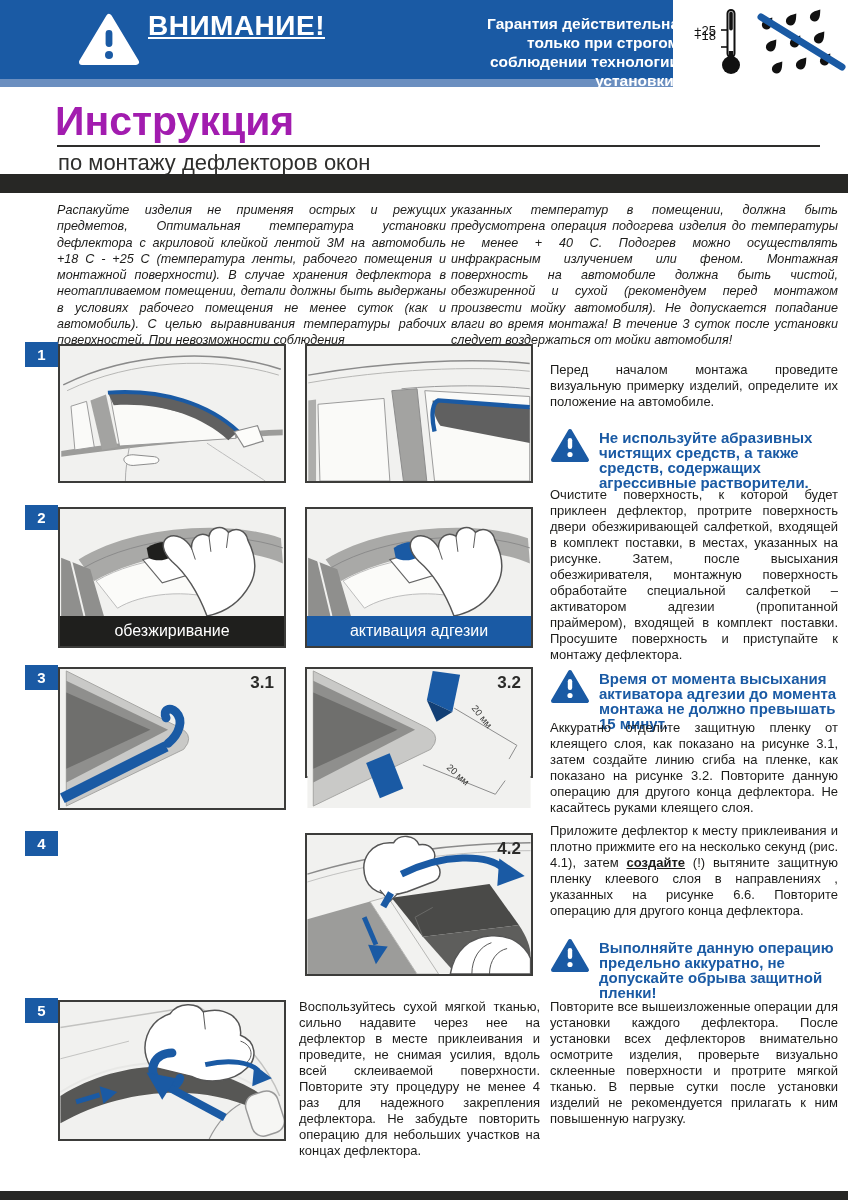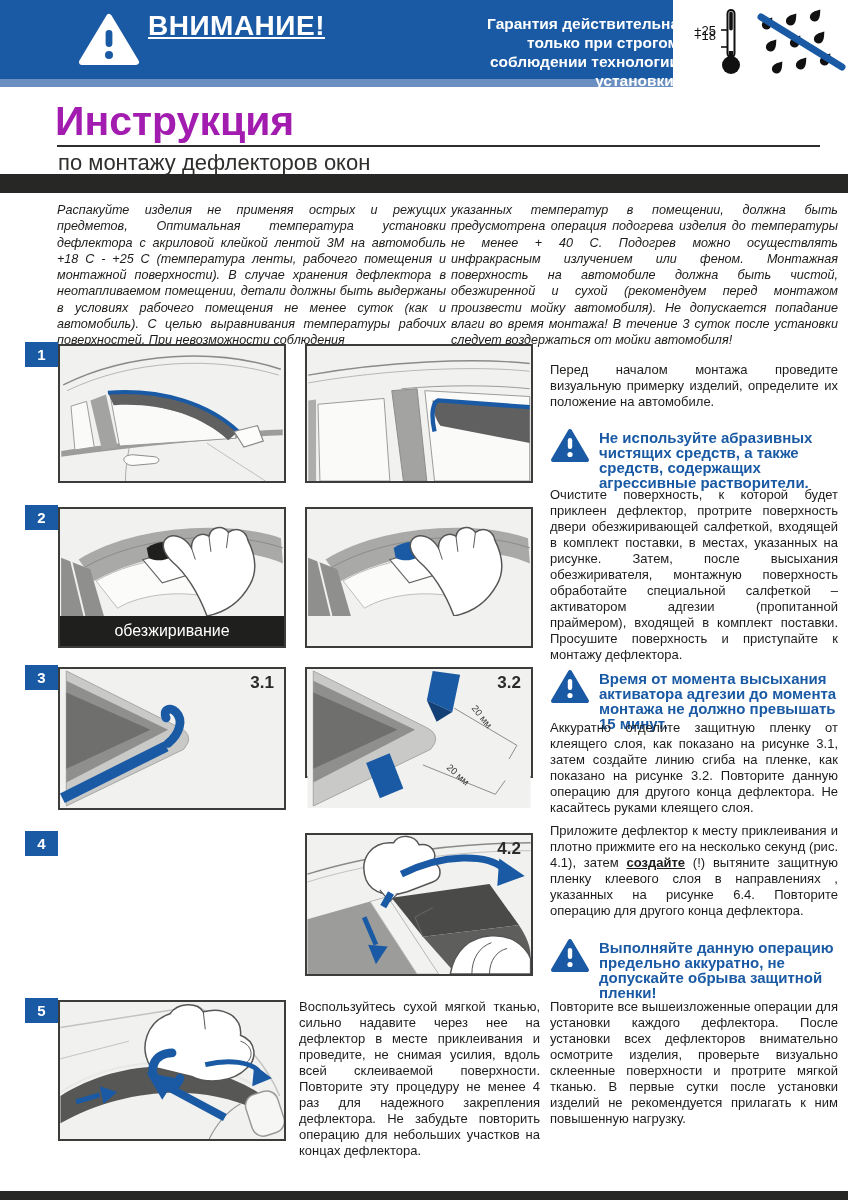--- a/index.html
+++ b/index.html
@@ -147,20 +147,21 @@
       <path d="M18,52 C70,18 170,10 226,30 L228,56 C180,34 90,42 34,74 Z" fill="#a9a9a7"></path>
       <path d="M24,60 C80,28 170,20 228,40" stroke="#8a8a8a" stroke-width="1" fill="none"></path>
       <path d="M0,50 L30,62 L44,110 L0,110 Z" fill="#8f8f8d"></path>
       <path d="M10,52 L24,110" stroke="#f1f1ef" stroke-width="2"></path>
       <path d="M36,74 C80,48 150,42 196,58 L170,96 C130,80 80,88 58,102 Z" fill="#fbfbf9" stroke="#bbb" stroke-width="1"></path>
       <path d="M84,52 L128,40 L150,62 L104,76 Z" fill="#fff" stroke="#666" stroke-width="1.2"></path>
       <path d="M88,40 C100,32 114,32 122,40 C116,52 100,56 90,50 Z" fill="#1a5aa4"></path>
       <path d="M150,110 C140,84 128,66 114,54 C104,44 102,34 110,29 C118,25 128,30 134,40 C134,28 144,23 152,28 C154,18 166,16 172,24 C180,18 190,22 192,32 C200,48 202,64 194,78 C184,96 170,106 150,110 Z" fill="#fff" stroke="#555" stroke-width="1.5"></path>
       <path d="M134,40 L138,52 M152,28 L154,44 M172,24 L170,40" stroke="#555" stroke-width="1" fill="none"></path>
     </svg>
+    <div class="caption" style="background:#1a5aa4">активация адгезии</div>
   </div>
 
   <div class="abs jtext" style="left:550px;top:487px;width:288px">Очистите поверхность, к которой будет приклеен дефлектор, протрите поверхность двери обезжиривающей салфеткой, входящей в комплект поставки, в местах, указанных на рисунке. Затем, после высыхания обезжиривателя, монтажную поверхность обработайте специальной салфеткой – активатором адгезии (пропитанной праймером), входящей в комплект поставки. Просушите поверхность и приступайте к монтажу дефлектора.</div>
 
   <div class="badge" style="left:25px;top:665px">3</div>
 
   <div class="img-box" style="left:58px;top:667px;width:228px;height:143px">
     <svg width="224" height="139" viewBox="0 0 228 142">
       <rect width="228" height="142" fill="#f1f1ef"></rect>
       <path d="M6,2 L122,60 Q134,66 130,76 L126,82 L6,140 Z" fill="#c9c9c7" stroke="#a5a5a3" stroke-width="1"></path>
@@ -221,21 +222,21 @@
       <path d="M58,84 L70,112" stroke="#1a5aa4" stroke-width="5"></path>
       <path d="M62,112 L82,114 L70,132 Z" fill="#1a5aa4"></path>
       <path d="M146,142 C150,118 166,104 188,103 C208,102 222,112 228,126 L228,142 Z" fill="#fff" stroke="#555" stroke-width="1.5"></path>
       <path d="M168,142 C168,126 176,114 188,110" stroke="#555" stroke-width="1" fill="none"></path>
       <path d="M186,142 C186,128 194,118 204,116" stroke="#555" stroke-width="1" fill="none"></path>
     </svg>
     <span class="figlabel">4.2</span>
   </div>
 
   <div class="abs jtext" style="left:550px;top:823px;width:288px">
-    <span>Приложите дефлектор к месту приклеивания и плотно прижмите его на несколько секунд (рис. 4.1), затем </span><span style="font-weight:bold;text-decoration:underline">создайте</span><span> (!) вытяните защитную пленку клеевого слоя в направлениях , указанных на рисунке 6.4. Повторите операцию для другого конца дефлектора.</span>
+    <span>Приложите дефлектор к месту приклеивания и плотно прижмите его на несколько секунд (рис. 4.1), затем </span><span style="font-weight:bold;text-decoration:underline">создайте</span><span> (!) вытяните защитную пленку клеевого слоя в направлениях , указанных на рисунке 6.6. Повторите операцию для другого конца дефлектора.</span>
   </div>
 
   <svg class="abs" style="left:550px;top:938px" width="40" height="36" viewBox="0 0 40 36">
     <path d="M20,3 L37,32 L3,32 Z" fill="#1a5aa4" stroke="#1a5aa4" stroke-width="4" stroke-linejoin="round"></path>
     <rect x="17.8" y="10" width="4.4" height="11" rx="2.2" fill="#fff"></rect>
     <circle cx="20" cy="26.5" r="2.6" fill="#fff"></circle>
   </svg>
   <div class="abs warntext" style="left:599px;top:940px;width:250px">Выполняйте данную операцию предельно аккуратно, не допускайте обрыва защитной пленки!</div>
 
   <div class="badge" style="left:25px;top:998px">5</div>

